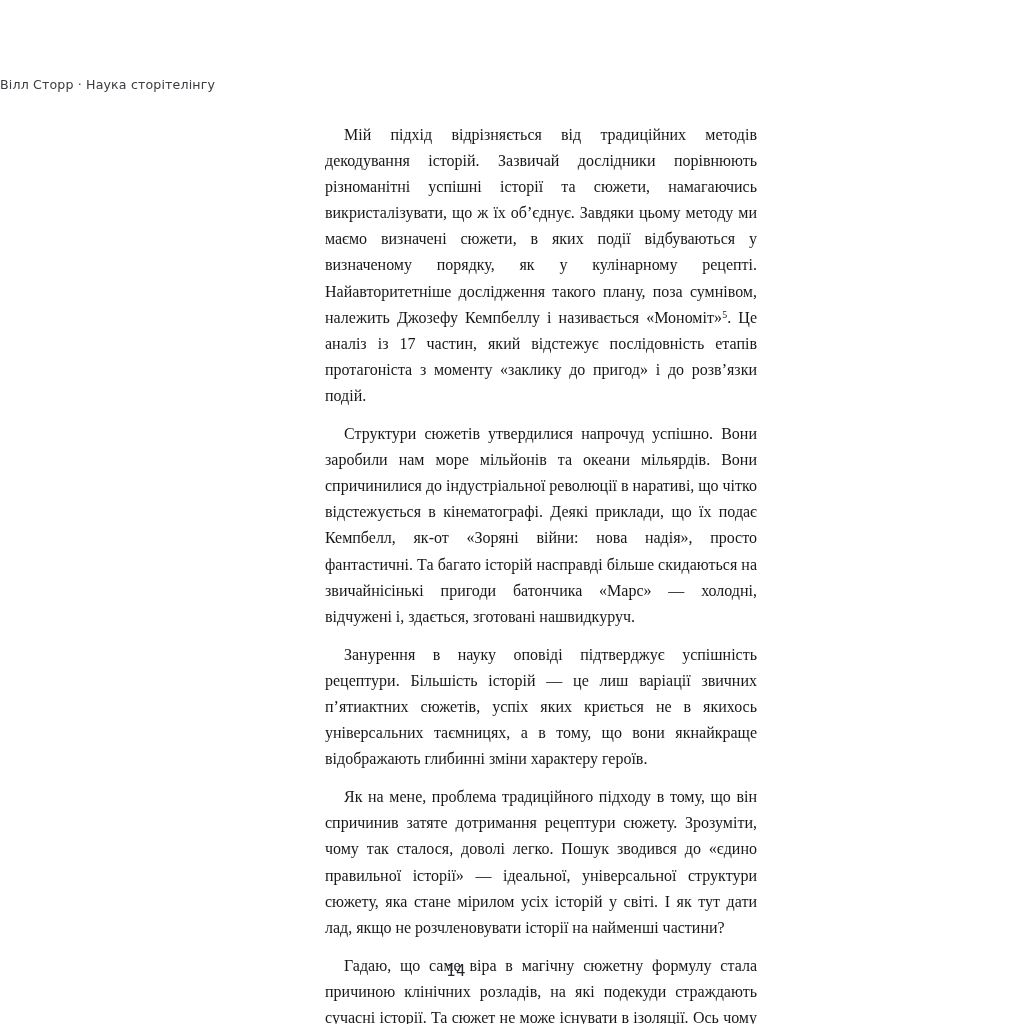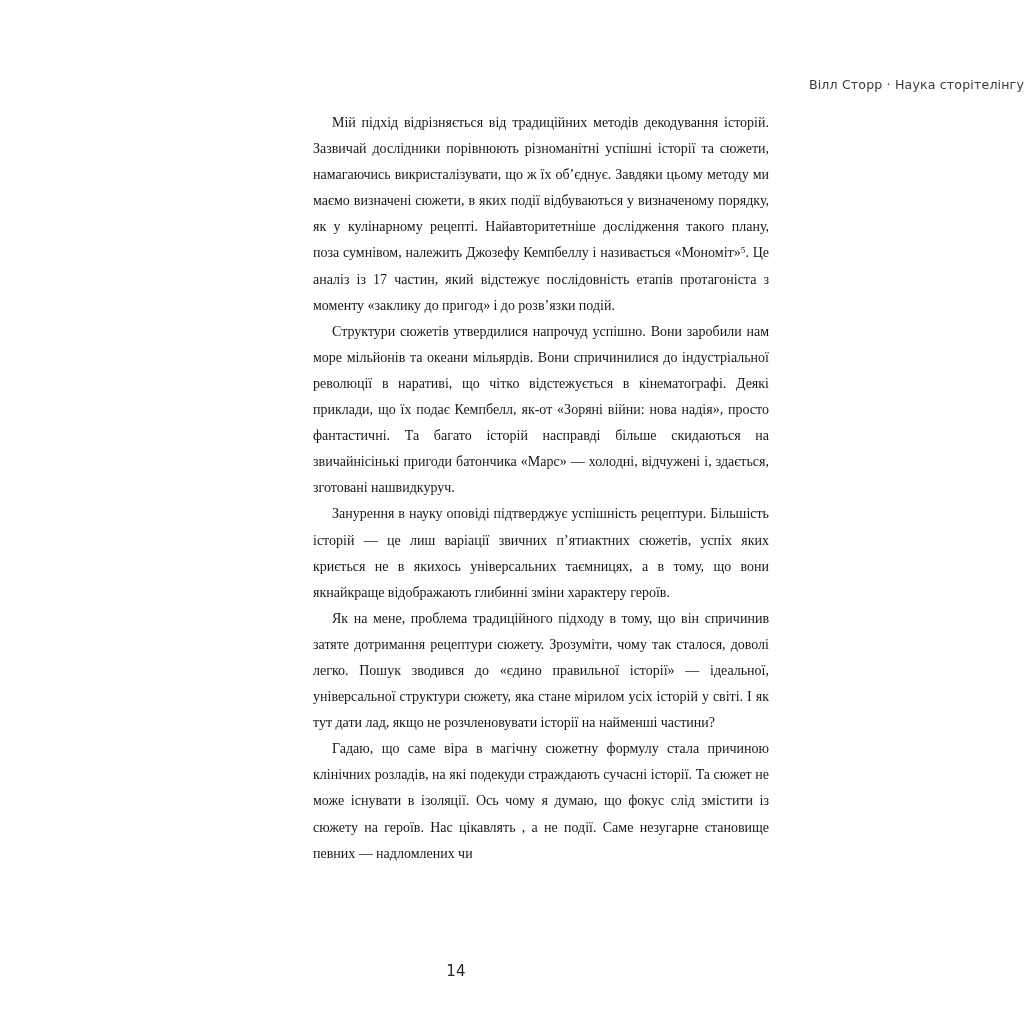--- a/index.html
+++ b/index.html
@@ -23,39 +23,39 @@
     inset: 0;
     background: #ffffff;
   }
 
   
   .running-head {
     position: absolute;
     top: 77px;
     left: 0;
     width: 1024px;
-    text-align: right;
+    text-align: left;
     font-family: "DejaVu Sans", "Liberation Sans", sans-serif;
     font-size: 12.6px;
     letter-spacing: 0.15px;
     color: #3b3b40;
     white-space: nowrap;
   }
 
   
   .textblock {
     position: absolute;
     left: 313px;
     top: 110px;
     width: 456px;
   }
 
   .para {
-    margin: 0;
-    font-size: 14px;
+    margin: 12px;
+    font-size: 16px;
     line-height: 26.1px;
     text-align: justify;
     text-justify: inter-word;
     hyphens: manual;
     text-indent: 0;
     word-spacing: -0.1px;
   }
 
   
   .para.indent {

